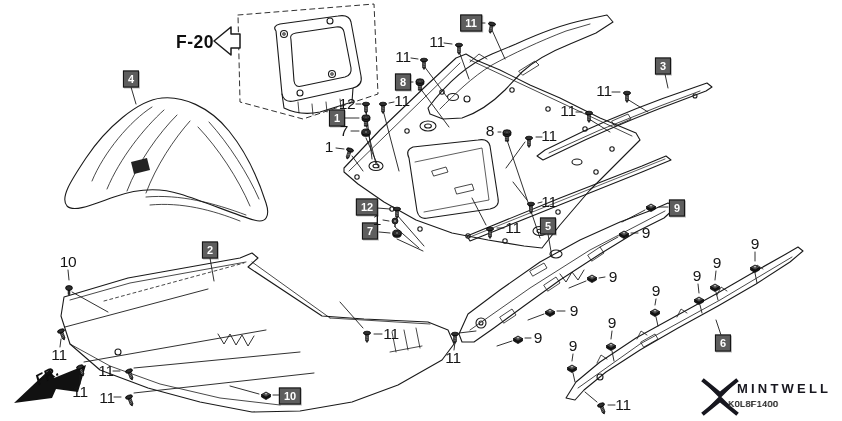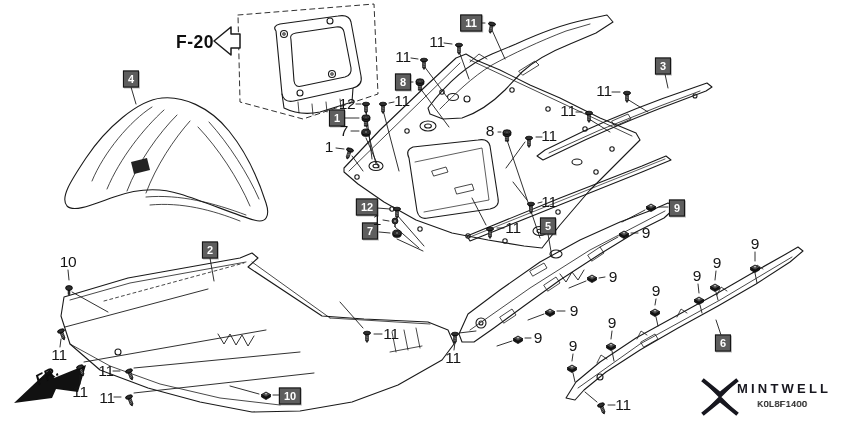--- a/index.html
+++ b/index.html
@@ -8,21 +8,21 @@
   #art{position:absolute;left:0;top:0;}
   #callouts{position:absolute;left:0;top:0;width:100%;height:100%;}
   .co{position:absolute;transform:translate(-50%,-50%);white-space:nowrap;user-select:none;}
   .co.plain{font-size:15.5px;color:#141414;letter-spacing:-0.3px;}
   .co.boxed{background:#5e5e5e;border:1px solid #121212;color:#fff;font-size:11px;font-weight:bold;
             padding:1px 4px;line-height:13px;box-shadow:1px 1px 0 rgba(0,0,0,0.28);}
   .f40{position:absolute;left:176px;top:32px;font-size:17.5px;font-weight:bold;color:#0e0e0e;letter-spacing:0.5px;}
   .fr{position:absolute;left:36px;top:372px;font-size:15px;font-weight:bold;font-style:italic;color:#0d0d0d;
       transform:rotate(-27deg);transform-origin:left center;}
   .brand{position:absolute;left:737px;top:381px;font-size:13px;font-weight:bold;letter-spacing:3.2px;color:#17171f;}
-  .code{position:absolute;left:757px;top:399px;font-size:9px;color:#1c1c1c;letter-spacing:0.4px;
+  .code{position:absolute;left:728px;top:399px;font-size:9px;color:#1c1c1c;letter-spacing:0.4px;
         text-shadow:0.7px 0 0 #666;}
 </style>
 </head>
 <body>
 
 <div class="canvas">
 
   <svg id="art" width="842" height="421" viewBox="0 0 842 421">
     <defs>
       <g id="sym-screw">

